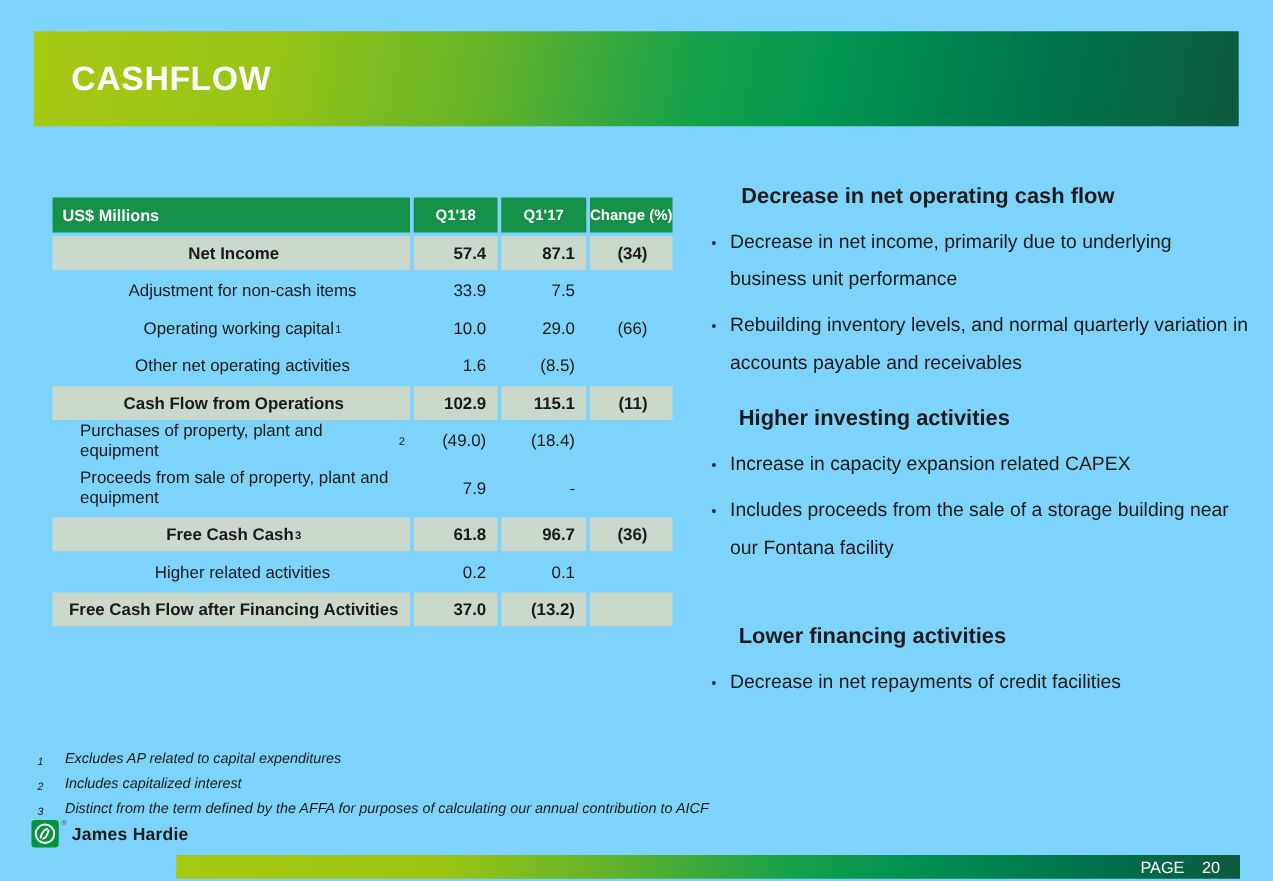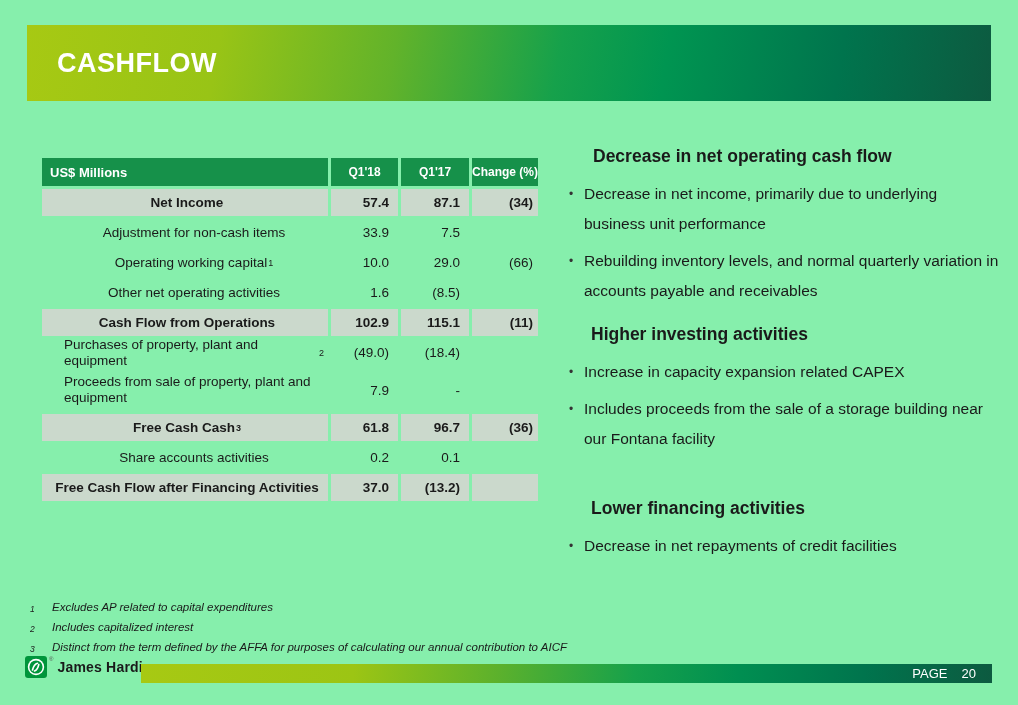--- a/index.html
+++ b/index.html
@@ -6,21 +6,21 @@
     --grad-start:#a7c913;
     --grad-mid:#16a14b;
     --grad-end:#0d5a40;
     --header-green:#16914A;
     --row-shade:#CBD9CC;
     --text:#1a1a1a;
   }
   *{box-sizing:border-box;margin:0;padding:0;}
   html,body{background:#ffffff;}
   body{font-family:"Liberation Sans", sans-serif;color:var(--text);}
-  .slide{position:relative;width:1018px;height:705px;background:#86efac;overflow:hidden;}
+  .slide{position:relative;width:1018px;height:705px;background:#7dd3fc;overflow:hidden;}
 
   
   .title-bar{
     position:absolute;left:27px;top:25px;width:964px;height:76px;
     background:linear-gradient(100deg,#a7c913 0%,#98c416 20%,#62b32a 38%,#16a14b 55%,#009551 66%,#00744d 84%,#0d5a40 100%);
     display:flex;align-items:center;
   }
   .title-bar h1{
     color:#ffffff;font-size:27px;font-weight:bold;letter-spacing:0.5px;padding-left:30px;
   }
@@ -32,21 +32,21 @@
   .thead > div{
     background:var(--header-green);color:#ffffff;font-weight:bold;font-size:12px;height:28px;
   }
   .thead .c-label{justify-content:flex-start;padding-left:8px;font-size:13px;}
   .thead .c-q118,.thead .c-q117{justify-content:center;}
   .thead .c-change{justify-content:center;}
   .trow.data > div{height:27px;background:transparent;}
   .trow.data.tall > div{height:42px;}
   .trow.data .c-label{justify-content:center;padding-left:22px;padding-right:4px;line-height:1.15;}
   .trow.data .c-q118,.trow.data .c-q117{justify-content:flex-end;padding-right:9px;}
-  .trow.data .c-change{justify-content:flex-end;padding-right:5px;}
+  .trow.data .c-change{justify-content:flex-end;padding-right:20px;}
   .trow.data.emph > div{background:var(--row-shade);font-weight:bold;}
   .trow.data.emph .c-label{padding-left:8px;}
   .c-label sup{font-size:9px;line-height:0;margin-left:1px;}
   .c-label sup:empty{display:none;}
 
   
   .right-panel{position:absolute;left:567px;top:140px;width:432px;}
   .section{position:absolute;left:0;width:100%;}
   .sec-0{top:6px;}
   .sec-1{top:184px;}
@@ -65,21 +65,21 @@
   .footnotes{position:absolute;left:30px;top:598px;font-style:italic;font-size:11.5px;}
   .footnote-line{display:flex;line-height:18px;}
   .footnote-line sup{font-size:8.5px;width:22px;flex:0 0 22px;padding-top:2px;}
 
   
   .footer-logo{position:absolute;left:25px;top:655px;display:flex;align-items:center;}
   .logo-mark{width:24px;height:24px;display:block;}
   .reg-mark{font-size:6px;vertical-align:top;position:relative;top:-8px;color:#555;}
   .brand-name{font-size:14px;font-weight:bold;margin-left:4px;letter-spacing:0.2px;}
   .footer-bar{
-    position:absolute;left:141px;top:664px;width:851px;height:19px;
+    position:absolute;left:141px;top:684px;width:851px;height:19px;
     background:linear-gradient(95deg,#a7c913 0%,#9cc514 25%,#5cb12c 42%,#16a14b 58%,#008f51 70%,#00744d 85%,#0d5a40 100%);
     display:flex;align-items:center;justify-content:flex-end;
   }
   .footer-bar .page-label{color:#ffffff;font-size:13px;margin-right:14px;}
   .footer-bar .page-number{color:#ffffff;font-size:13px;margin-right:16px;}
 </style>
 </head>
 <body>
 
 <div class="slide">
@@ -167,21 +167,21 @@
             <sup>3</sup>
           </div>
     <div class="c-q118">61.8</div>
     <div class="c-q117">96.7</div>
     <div class="c-change">(36)</div>
   </div>
 
 
   <div class="trow data">
     <div class="c-label">
-            <span class="lbl-text">Share accounts activities</span>
+            <span class="lbl-text">Higher related activities</span>
           </div>
     <div class="c-q118">0.2</div>
     <div class="c-q117">0.1</div>
     <div class="c-change"></div>
   </div>
 
   <div class="trow data emph">
     <div class="c-label">
             <span class="lbl-text">Free Cash Flow after Financing Activities</span>
           </div>

